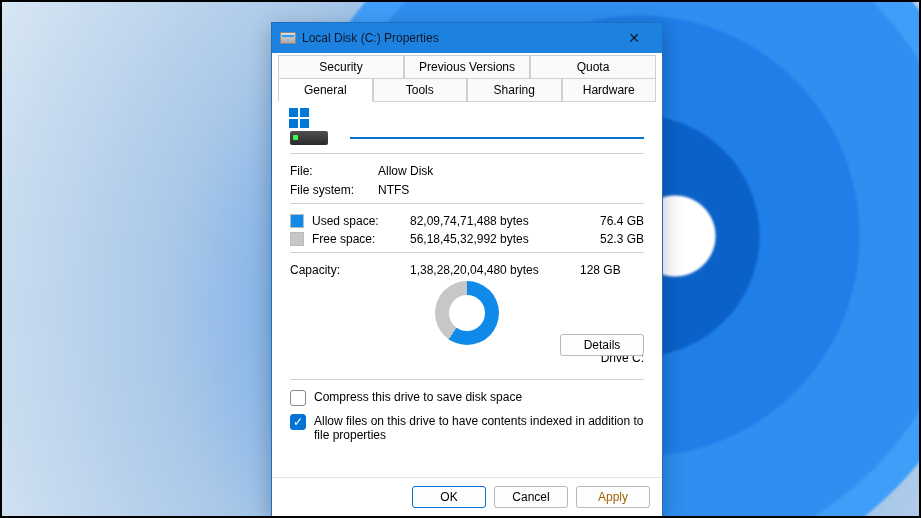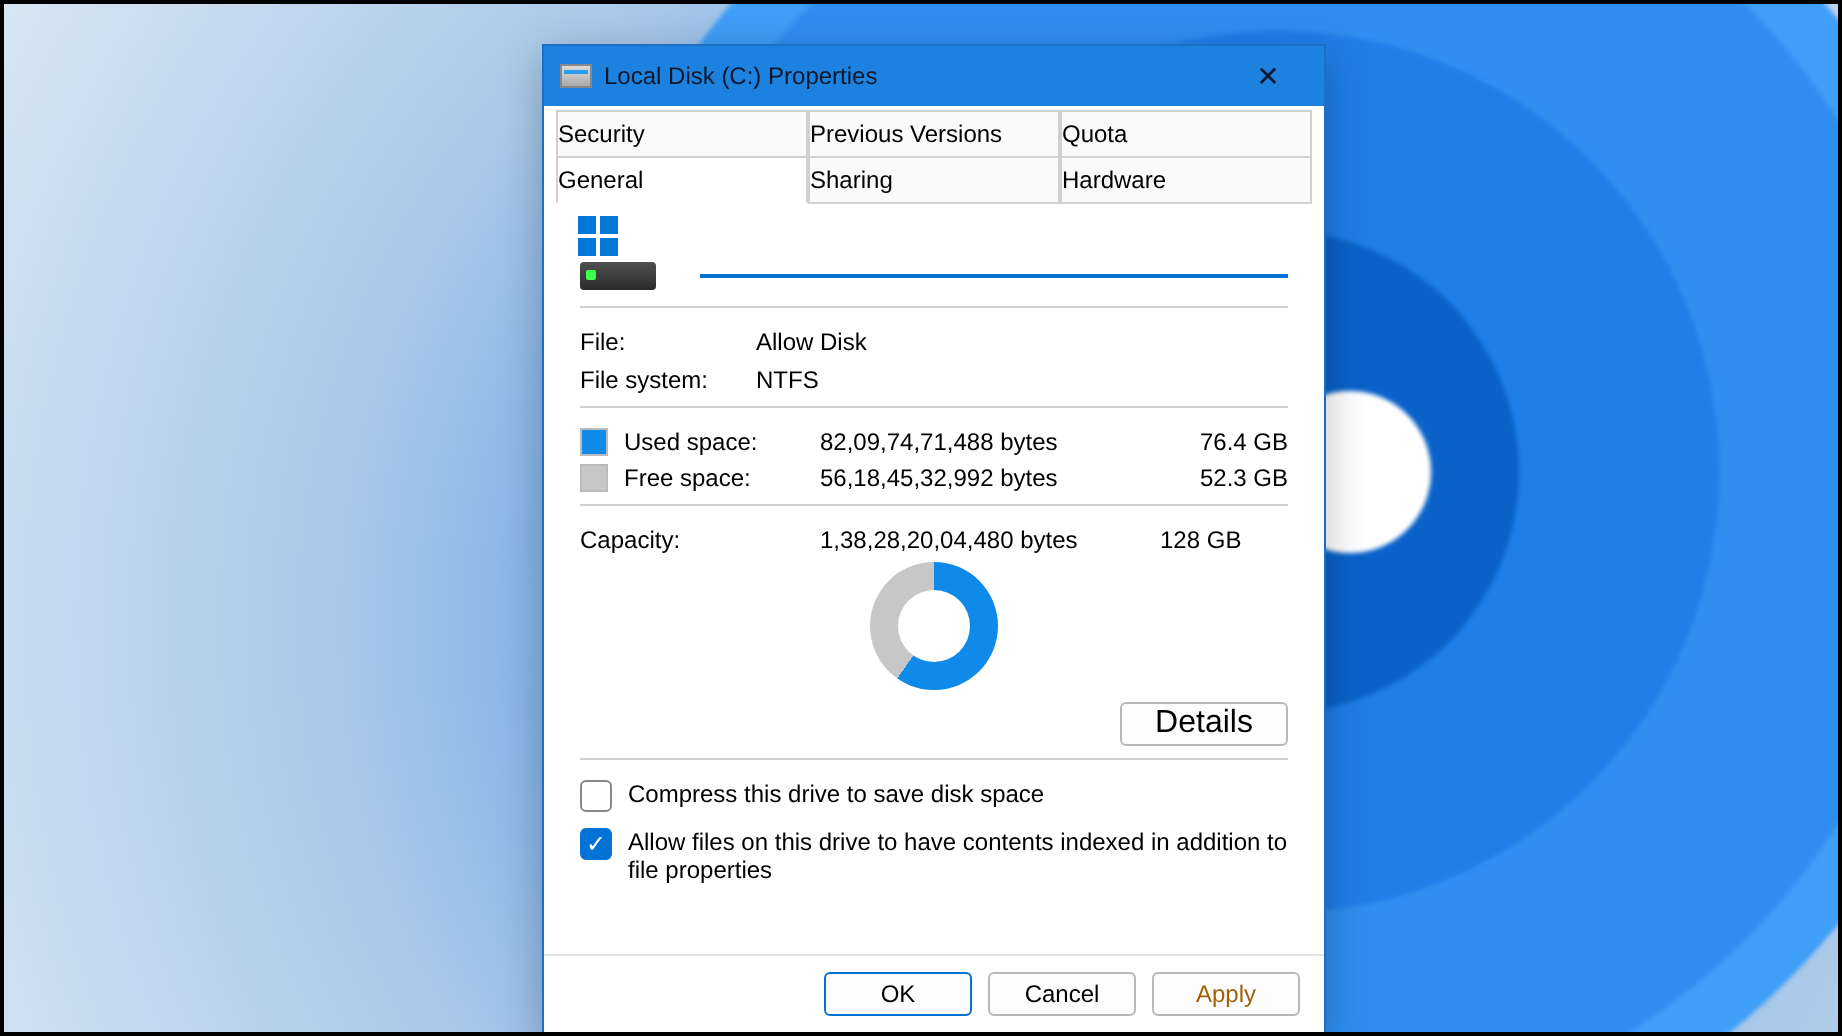--- a/index.html
+++ b/index.html
@@ -10,21 +10,21 @@
       radial-gradient(circle at 55% 50%,#fff 0 40px,transparent 41px),
       radial-gradient(circle at 50% 50%,#0a62c9 0 120px,#1f7ee8 121px 220px,#2f8ef0 221px 330px,#3f9ef8 331px 440px,#6ab6ff 441px 560px);
     filter:blur(1px)}
   .win{position:absolute;left:269px;top:20px;width:392px;height:497px;background:#fff;border:1px solid #1d6fc4;box-shadow:0 6px 20px rgba(0,0,0,.25);display:flex;flex-direction:column}
   .titlebar{height:30px;background:#1d82df;color:#0f172a;display:flex;align-items:center;padding:0 8px;font-size:12px}
   .tb-icon{width:16px;height:12px;background:linear-gradient(#ddd,#aaa);border:1px solid #888;margin-right:6px;position:relative}
   .tb-icon::after{content:"";position:absolute;inset:2px 1px 6px 1px;background:#2a9df4}
   .tb-close{margin-left:auto;width:40px;height:100%;display:flex;align-items:center;justify-content:center;font-size:14px;cursor:pointer}
   .tabs{display:flex;flex-direction:column;padding:2px 6px 0 6px;background:#fff}
   .tabrow{display:flex}
-  .tab{flex:1;font-size:12px;text-align:left;padding:4px 0;border:1px solid #d0d0d0;background:#fafafa;margin-bottom:-1px;cursor:pointer}
+  .tab{flex:1;font-size:12px;text-align:center;padding:4px 0;border:1px solid #d0d0d0;background:#fafafa;margin-bottom:-1px;cursor:pointer}
   .tab.active{background:#fff;border-bottom:1px solid #fff;position:relative;z-index:2}
   .body{flex:1;padding:10px 18px 0 18px;font-size:12px;color:#000;overflow:hidden}
   .row{display:flex;align-items:center;margin-bottom:8px}
   .drive-icon{width:38px;height:34px;margin-right:22px;position:relative}
   .win-glyph{width:20px;height:20px;display:grid;grid-template-columns:1fr 1fr;grid-template-rows:1fr 1fr;gap:2px;position:absolute;top:-3px;left:-1px}
   .win-glyph span{background:#0078d7}
   .hd{position:absolute;left:0;bottom:0;width:38px;height:14px;background:linear-gradient(#505050,#2a2a2a);border-radius:2px}
   .hd::after{content:"";position:absolute;left:3px;top:4px;width:5px;height:5px;background:#3cff4c;border-radius:1px}
   .name-input{flex:1;height:22px;border:none;border-bottom:2px solid #0572d6;font-size:12px;padding:2px 4px;outline:none}
   hr{border:none;border-top:1px solid #d0d0d0;margin:6px 0 10px}
@@ -38,21 +38,21 @@
   .cap{display:flex;margin:2px 0 4px}
   .cap .lbl{width:120px}
   .cap .bytes{flex:1}
   .cap .gb{width:64px;}
   .chartspot{position:relative;height:92px;margin-top:2px}
   .donut{width:64px;height:64px;border-radius:50%;margin:0 auto;
     background:conic-gradient(#0f8ae8 0 215deg,#c7c7c7 215deg 360deg);
     position:relative}
   .donut::after{content:"";position:absolute;inset:14px;background:#fff;border-radius:50%}
   .drive-lbl{text-align:right;font-size:12px;margin-top:6px}
-  .details-btn{position:absolute;right:0;bottom:0;width:84px;height:22px;font-size:16px;border:1px solid #b8b8b8;border-radius:3px;background:#fdfdfd;cursor:pointer}
+  .details-btn{position:absolute;right:0;bottom:17px;width:84px;height:22px;font-size:12px;border:1px solid #b8b8b8;border-radius:3px;background:#fdfdfd;cursor:pointer}
   .chk{display:flex;align-items:flex-start;margin:8px 0 6px;font-size:12px;gap:8px}
   .cbox{width:16px;height:16px;border:1px solid #888;border-radius:3px;display:flex;align-items:center;justify-content:center;font-size:12px;color:#fff;flex-shrink:0}
   .cbox.on{background:#0572d6;border-color:#0572d6}
   .footer{display:flex;justify-content:flex-end;gap:8px;padding:8px 12px 10px;border-top:1px solid #e4e4e4;margin-top:auto}
   .btn{width:74px;height:22px;font-size:12px;border:1px solid #b8b8b8;border-radius:3px;background:#fdfdfd;cursor:pointer}
   .btn.primary{border-color:#0572d6}
   .btn.disabled{color:#a16207}
 </style>
 </head>
 <body>
@@ -68,20 +68,21 @@
     </div>
 
     <div class="tabs">
       <div class="tabrow">
         <div class="tab">Security</div>
         <div class="tab">Previous Versions</div>
         <div class="tab">Quota</div>
       </div>
       <div class="tabrow">
         <div class="tab active">General</div>
+        <div class="tab">Tools</div>
         <div class="tab">Sharing</div>
         <div class="tab">Hardware</div>
       </div>
     </div>
 
     <div class="body">
       <div class="row">
         <div class="drive-icon">
           <div class="win-glyph">
               <span></span>

